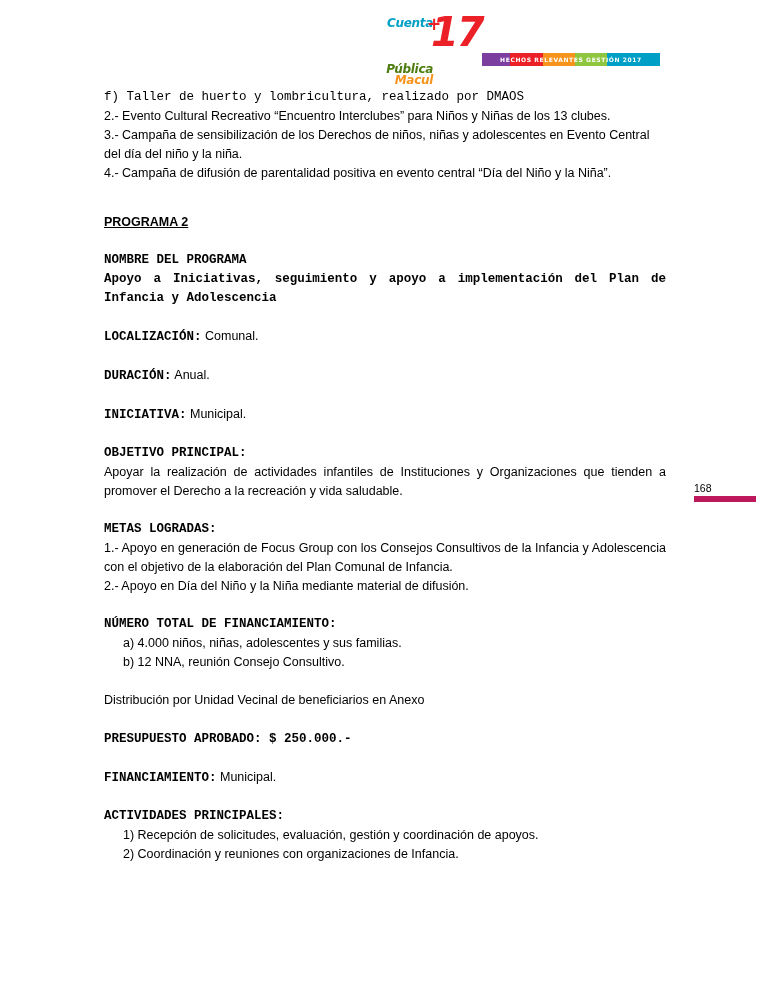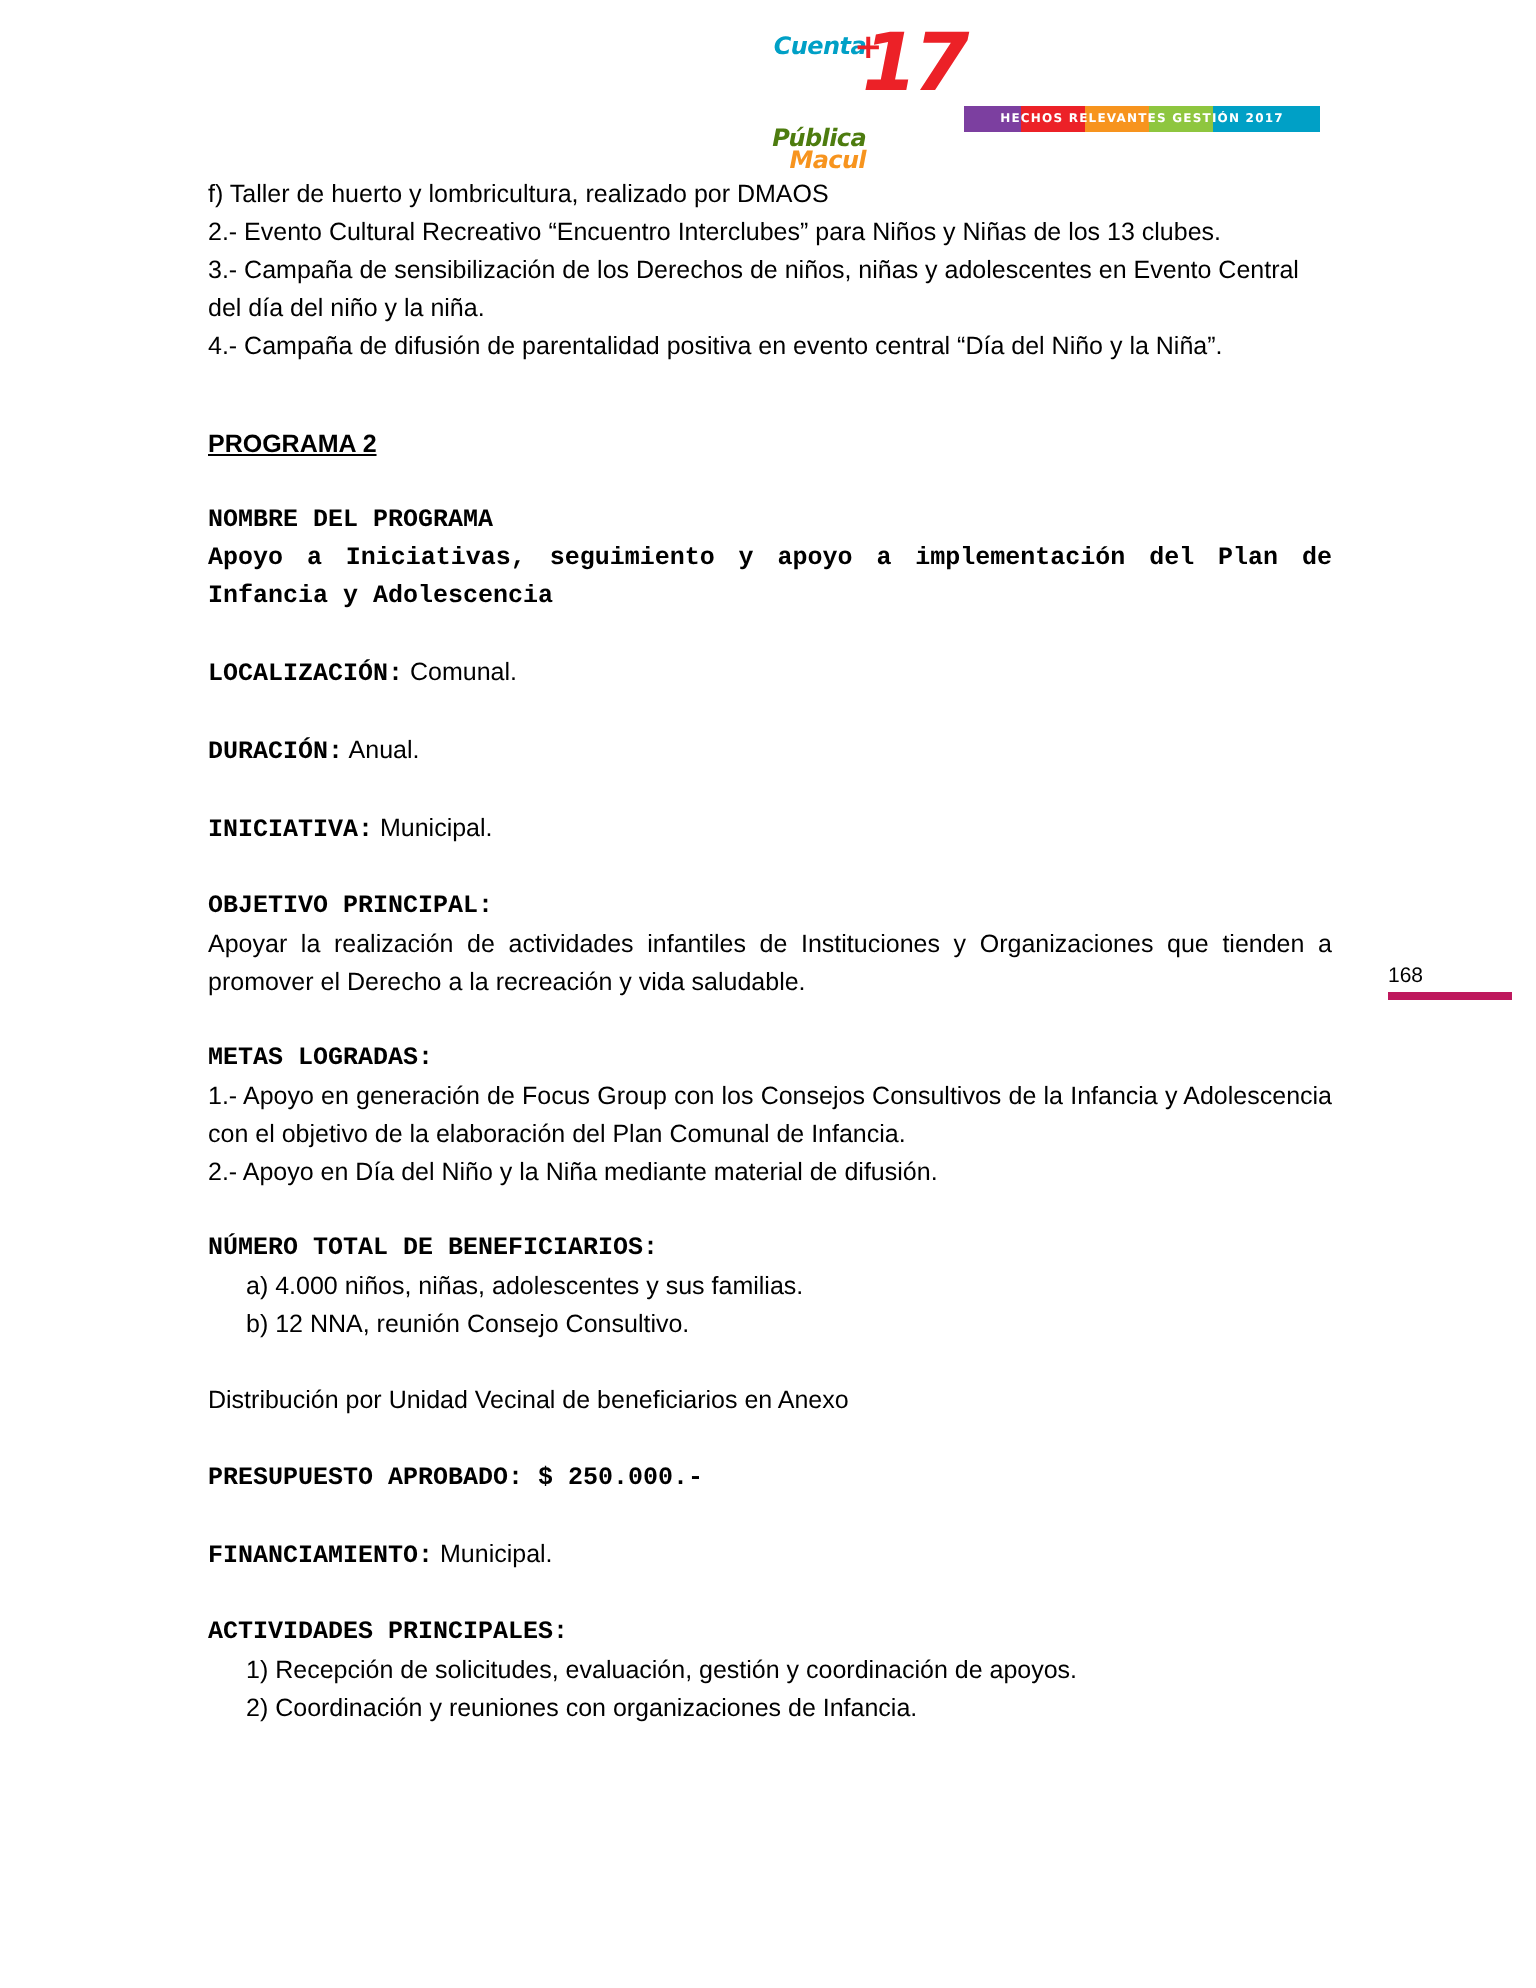--- a/index.html
+++ b/index.html
@@ -115,20 +115,21 @@
     line-height: 19px;
   }
   .p {
     margin: 0 0 0 0;
     font-size: 12.5px;
     line-height: 19px;
   }
   .p.indent-li {
     padding-left: 33px;
     text-indent: -33px;
+    font-family: Liberation Mono, monospace;
   }
   .gap-sm { }
   .gap-md { margin-top: 19px; }
   .gap-lg { margin-top: 30px; }
 
   .bold { font-weight: bold; font-family: Liberation Mono, monospace; }
   .underline-bold {
     font-weight: bold;
     text-decoration: underline;
   }
@@ -146,21 +147,21 @@
 
   
   .page-number {
     position: absolute;
     left: 694px;
     top: 482px;
     width: 62px;
     font-size: 10.5px;
     color: #000;
     padding-bottom: 2px;
-    border-bottom: 4px solid #be185d;
+    border-bottom: 6px solid #be185d;
     text-align: left;
   }
 </style>
 </head>
 <body>
 
 <div class="page">
 
   <div class="header">
     <div class="logo-wrap">
@@ -203,21 +204,21 @@
       <span class="bold">INICIATIVA:</span><span> Municipal.</span>
     </p>
 
     <p class="p bold gap-md">OBJETIVO PRINCIPAL:</p>
     <p class="p justify">Apoyar la realización de actividades infantiles de Instituciones y Organizaciones que tienden a promover el Derecho a la recreación y vida saludable.</p>
 
     <p class="p bold gap-md">METAS LOGRADAS:</p>
     <p class="p justify">1.- Apoyo en generación de Focus Group con los Consejos Consultivos de la Infancia y Adolescencia con el objetivo de la elaboración del Plan Comunal de Infancia.</p>
     <p class="p gap-sm">2.- Apoyo en Día del Niño y la Niña mediante material de difusión.</p>
 
-    <p class="p bold gap-md">NÚMERO TOTAL DE BENEFICIARIOS:</p>
+    <p class="p bold gap-md">NÚMERO TOTAL DE FINANCIAMIENTO:</p>
     <p class="p listrow">a)   4.000 niños, niñas, adolescentes y sus familias.</p>
     <p class="p listrow-b">b)   12 NNA, reunión Consejo Consultivo.</p>
 
     <p class="p gap-md">Distribución por Unidad Vecinal de beneficiarios en Anexo</p>
 
     <p class="p gap-md">
       <span class="bold">PRESUPUESTO APROBADO:</span><span class="bold">  $ 250.000.-</span>
     </p>
 
     <p class="p gap-md">

